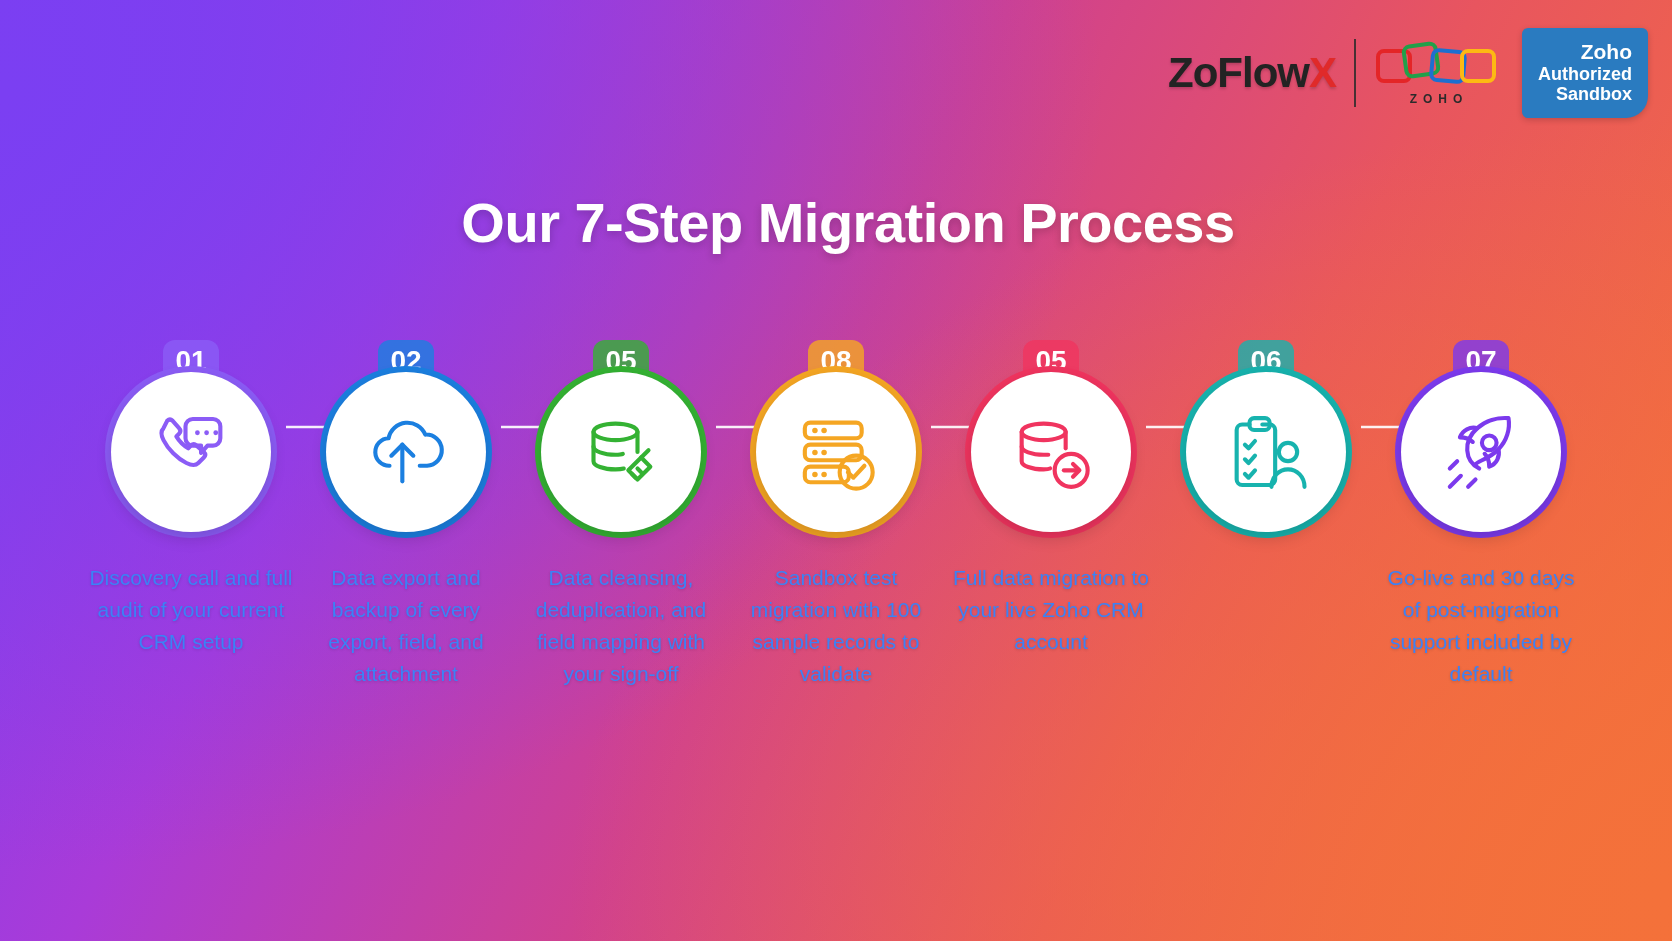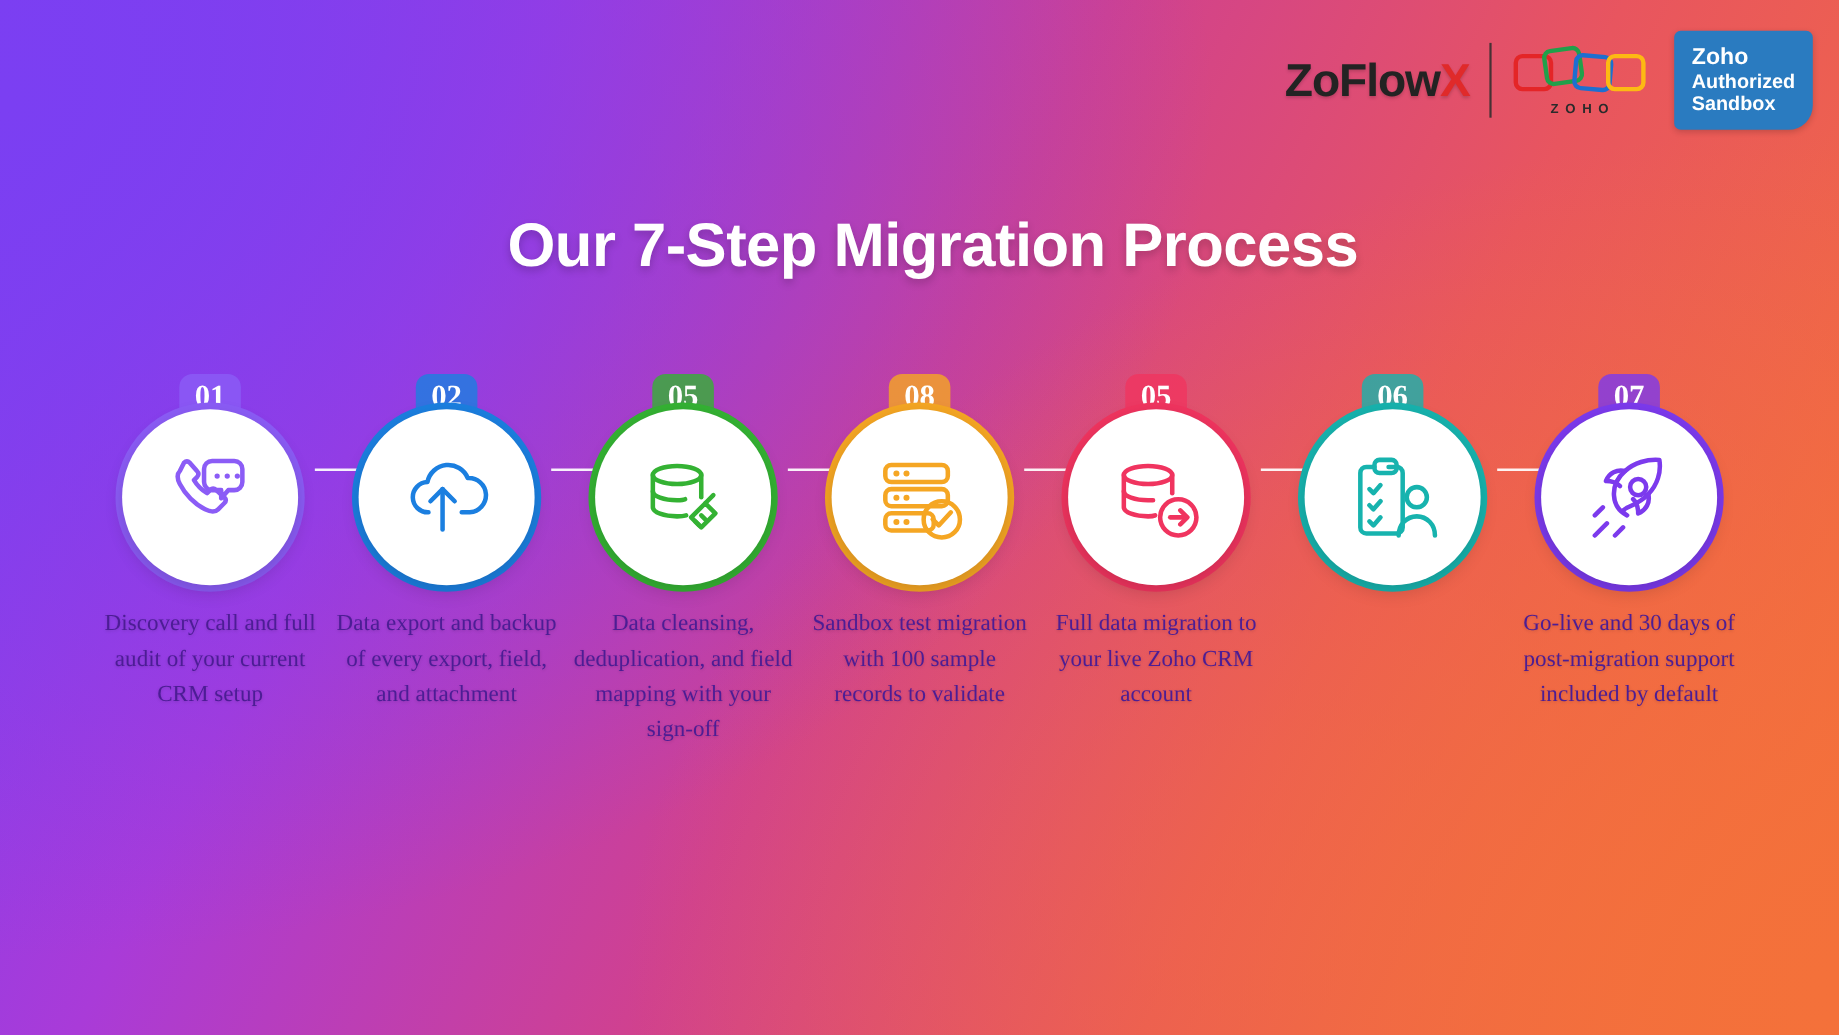--- a/index.html
+++ b/index.html
@@ -7,53 +7,53 @@
   body {
     font-family:"Liberation Sans", sans-serif;
     background:
       radial-gradient(ellipse 120% 150% at 0% 10%, #7b3ff2 0%, rgba(123,63,242,0) 55%),
       radial-gradient(ellipse 120% 150% at 100% 95%, #f4713a 0%, rgba(244,113,58,0) 55%),
       linear-gradient(115deg, #7b3ff2 0%, #a93bd8 24%, #d0418f 48%, #e8555f 70%, #f4713a 100%);
     position:relative;
   }
 
   
-  .header { position:absolute; top:28px; right:24px; display:flex; align-items:center; gap:18px; }
+  .header { position:absolute; top:28px; right:24px; display:flex; align-items:center; gap:18px;text-align:right; }
   .brand { font-size:42px; font-weight:bold; letter-spacing:-1px; color:#232323;
            text-shadow:0 2px 3px rgba(0,0,0,.18); line-height:1; }
   .brand .x-red { color:#e02a2a; }
   .divider { width:2px; height:68px; background:#2b2b2b; opacity:.85; }
   .zoho-logo { display:flex; flex-direction:column; align-items:center; gap:3px; }
   .zoho-word { font-size:12px; font-weight:bold; letter-spacing:6px; color:#2b2b2b; }
   .zoho-badge { background:#2a7bc0; border-radius:6px 6px 22px 6px; padding:12px 16px 14px 16px;
                 color:#fff; line-height:1.12; box-shadow:0 2px 6px rgba(0,0,0,.18); }
   .zoho-badge .zb1 { font-size:21px; font-weight:bold; }
   .zoho-badge .zb2, .zoho-badge .zb3 { font-size:18px; font-weight:700; }
 
   
   .title { position:absolute; top:190px; left:0; width:100%; text-align:center;
            font-size:56px; font-weight:bold; color:#fff; letter-spacing:-.5px;
            text-shadow:0 3px 8px rgba(0,0,0,.20);margin-left:12px; }
 
   
   .steps { position:absolute; top:340px; left:0; width:100%; display:flex;
-           justify-content:center; align-items:flex-start; padding:0 46px;font-family:Liberation Serif, serif; }
+           justify-content:center; align-items:flex-start; padding:0 46px; }
   .step { position:relative; width:215px; display:flex; flex-direction:column; align-items:center; }
   .num-badge { width:56px; height:56px; border-radius:12px 12px 4px 4px;
                display:flex; align-items:flex-start; justify-content:center;
                padding-top:5px; font-size:28px; font-weight:bold; color:#fff;
                margin-bottom:-24px; position:relative; z-index:1; }
   .disc-wrap { position:relative; width:160px; height:160px; z-index:2; }
   .arc { position:absolute; left:-6px; top:-6px; width:172px; height:172px;
          border-radius:50%; z-index:0; }
   .disc { position:absolute; left:0; top:0; width:160px; height:160px; border-radius:50%;
           background:#fff; display:flex; align-items:center; justify-content:center;
           box-shadow:0 6px 16px rgba(0,0,0,.16); z-index:1; }
   .disc svg { width:88px; height:88px; }
-  .caption { margin-top:19px; width:205px; text-align:center; color:#4c1d95;
+  .caption { margin-top:30px; width:205px; text-align:center; color:#3b82f6;
              font-size:21px; line-height:1.52; text-shadow:0 1px 3px rgba(0,0,0,.16); }
 
   
   .arrow { position:absolute; top:420px; width:66px; height:14px; z-index:0; }
   .arrow svg { width:100%; height:100%; }
 </style>
 </head>
 <body>
 
 <div class="header">

